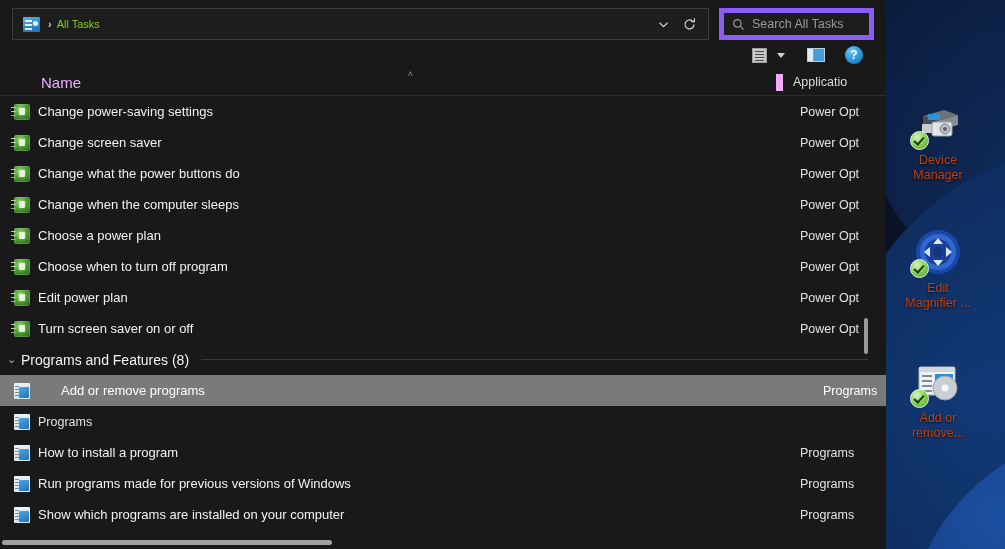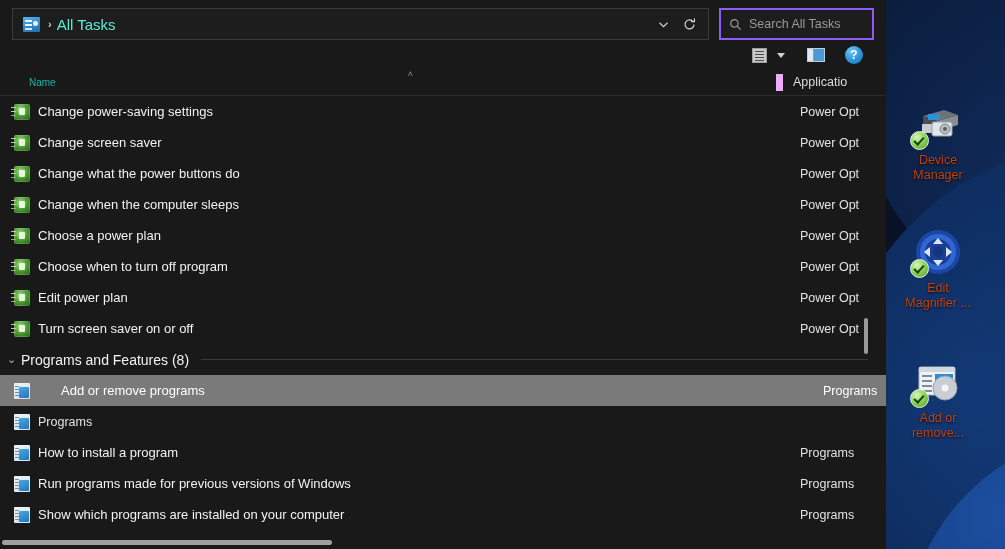--- a/index.html
+++ b/index.html
@@ -167,39 +167,39 @@
     border-radius: 50%;
     background: #f0f8ff;
   }
   .crumb-sep {
     color: #cfcfcf;
     font-size: 11px;
     margin: 0 5px 0 8px;
     font-weight: bold;
   }
   .crumb-text {
-    color: #5eead4;
-    font-size: 15px;
+    color: #84cc16;
+    font-size: 11px;
     white-space: nowrap;
   }
   .addr-spacer { flex: 1 1 auto; }
   .addr-btn {
     width: 26px;
     height: 28px;
     display: flex;
     align-items: center;
     justify-content: center;
     color: #d8d8d8;
     flex: 0 0 auto;
   }
   .searchbox {
     flex: 0 0 auto;
     width: 155px;
     height: 32px;
-    border: 2px solid #8b5cf6;
+    border: 5px solid #8b5cf6;
     background: #1d1d1d;
     box-sizing: border-box;
     display: flex;
     align-items: center;
     padding: 0 8px;
     gap: 7px;
   }
   .search-ph {
     color: #9a9a9a;
     font-size: 12.5px;
@@ -281,23 +281,23 @@
   
   #colheader {
     position: relative;
     height: 25px;
     display: flex;
     align-items: center;
     border-bottom: 1px solid #2c2c2c;
     background: #191919;
   }
   .col-name {
-    color: #14b8a6;
-    font-size: 10px;
-    padding-left: 29px;
+    color: #f0abfc;
+    font-size: 15px;
+    padding-left: 41px;
     flex: 0 0 auto;
     width: 776px;
     box-sizing: border-box;
   }
   .col-app {
     color: #dcdcdc;
     font-size: 12.5px;
     padding-left: 10px;
     border-left: 7px solid #f0abfc;
     height: 17px;

